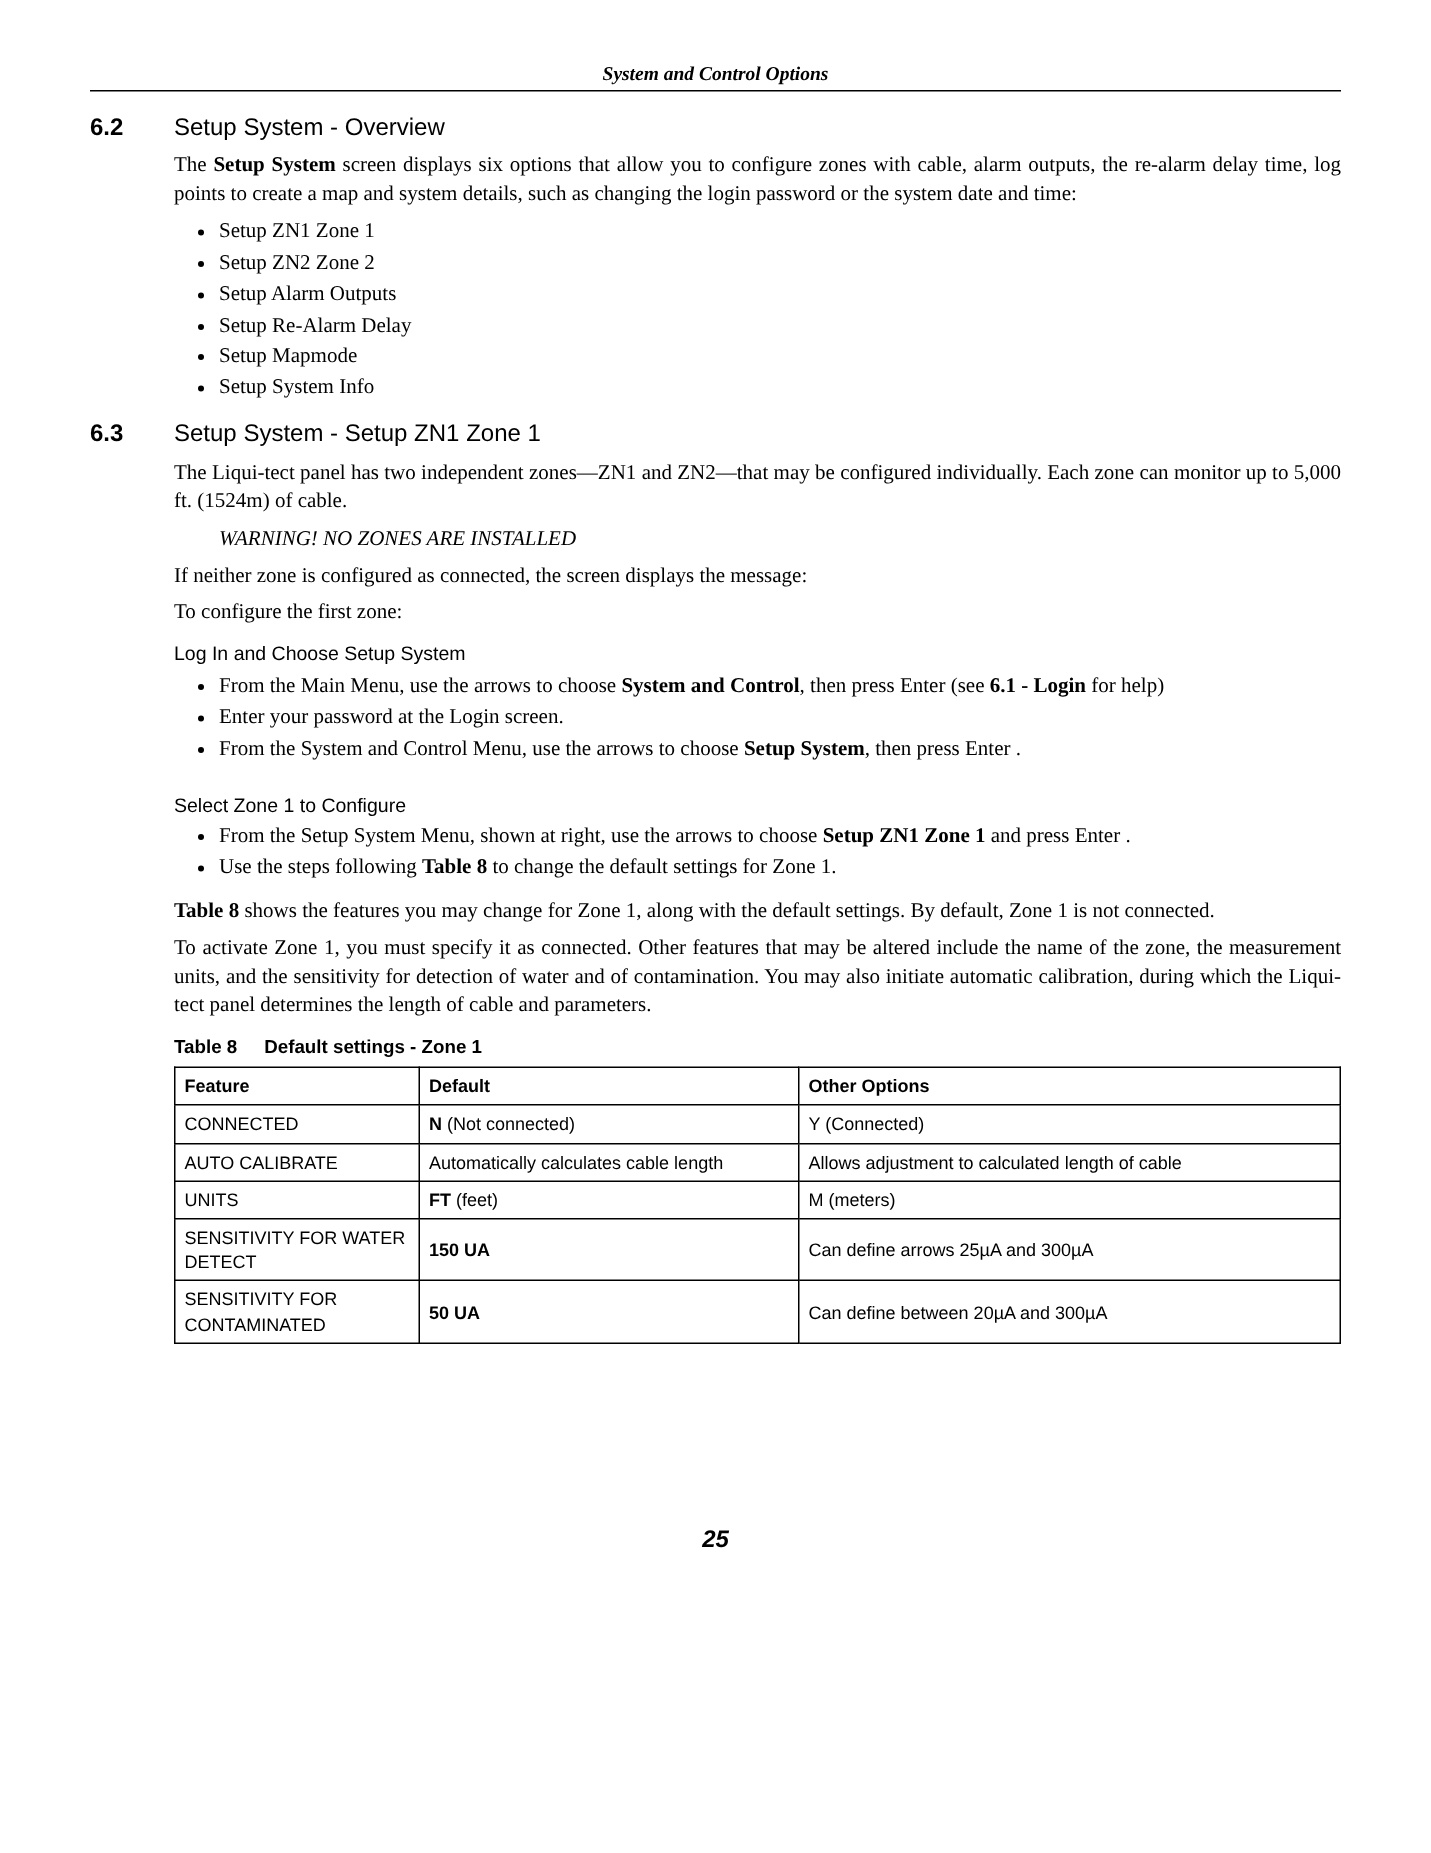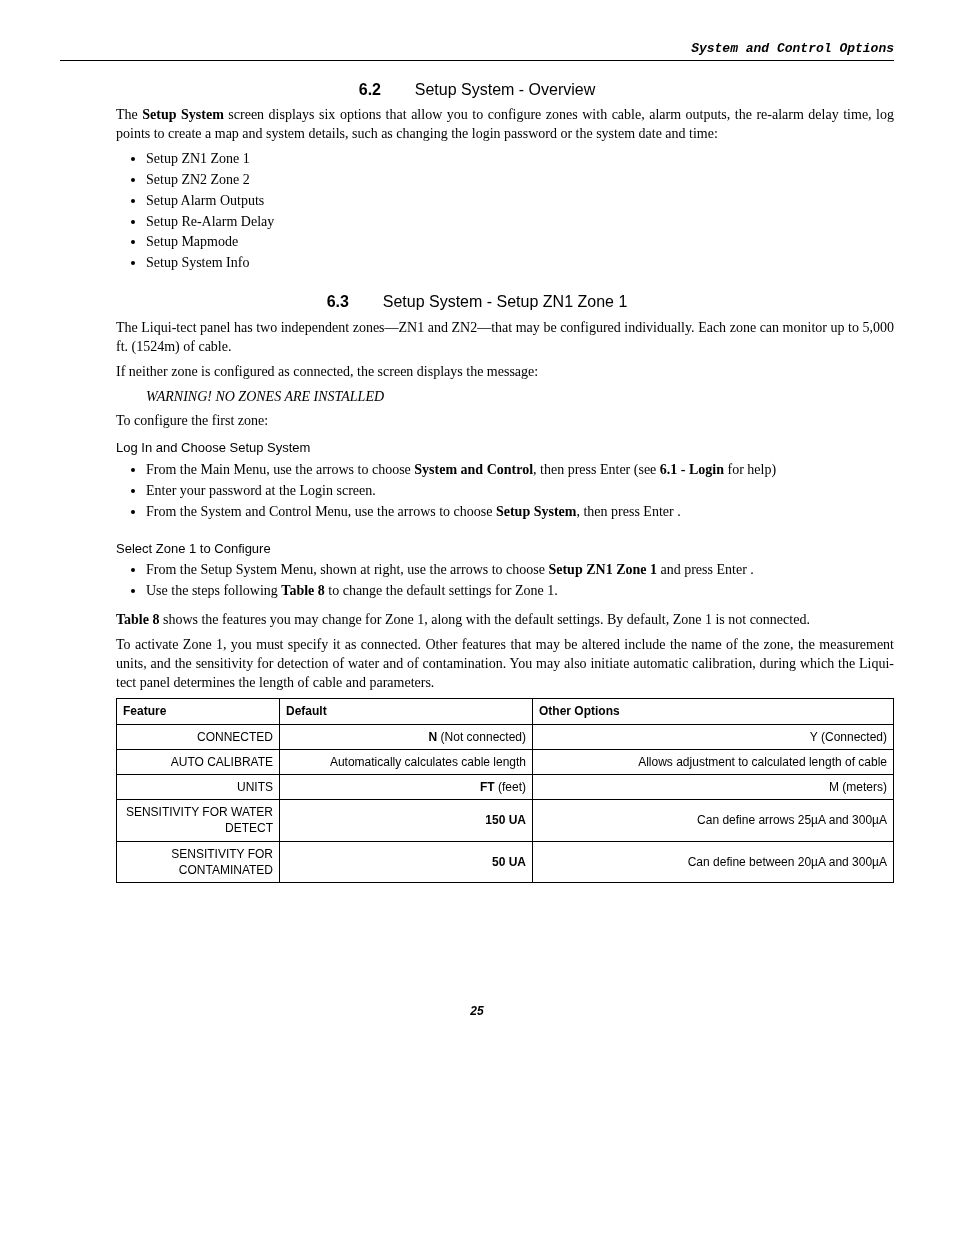--- a/index.html
+++ b/index.html
@@ -5,33 +5,32 @@
   body {
     font-family: "Times New Roman", Times, serif;
     font-size: 14px;
     color: #000;
     margin: 0;
     padding: 40px 60px;
     line-height: 1.35;
     width: 834px;
   }
   .header-right {
-    text-align: right;
-    font-family: Liberation Mono, monospace;
+    text-align: center;
+    font-family: Liberation Serif, serif;
     font-weight: bold;
     font-style: italic;
     font-size: 13px;
     border-bottom: 1.5px solid #000;
     padding-bottom: 2px;
     margin-bottom: 14px;
   }
   .section-row {
     display: flex;
-    margin-top: 18px;
-    justify-content: center;
+    margin-top: 6px;
   }
   .sec-num {
     font-family: Arial, Helvetica, sans-serif;
     font-weight: bold;
     font-size: 16px;
   }
   .sec-num.left {
     width: 56px;
     flex-shrink: 0;
   }
@@ -113,33 +112,33 @@
   .table-caption .ttitle { font-weight: bold; }
   table.data {
     border-collapse: collapse;
     width: 100%;
     font-family: Arial, Helvetica, sans-serif;
     font-size: 12px;
   }
   table.data th, table.data td {
     border: 1px solid #000;
     padding: 4px 6px;
-    text-align: right;
+    text-align: left;
     vertical-align: middle;
   }
   table.data th {
     font-weight: bold;
     text-align: left;
   }
   .page-num {
     text-align: center;
     font-family: Arial, Helvetica, sans-serif;
     font-style: italic;
     font-weight: bold;
-    font-size: 12px;
+    font-size: 16px;
     margin-top: 120px;
   }
 </style>
 </head>
 <body>
 
 <div class="header-right">System and Control Options</div>
 
 <div class="section-row">
   <div class="sec-num left">6.2</div>
@@ -162,22 +161,22 @@
 
 <div class="section-row">
   <div class="sec-num left">6.3</div>
   <div class="sec-title">Setup System - Setup ZN1 Zone 1</div>
 </div>
 
 <div class="body-col">
   <div class="two-col">
     <div class="left-col">
       <p class="para">The Liqui-tect panel has two independent zones—ZN1 and ZN2—that may be configured individually. Each zone can monitor up to 5,000 ft. (1524m) of cable.</p>
+      <p class="para italic indent1">WARNING! NO ZONES ARE INSTALLED</p>
       <p class="para">If neither zone is configured as connected, the screen displays the message:</p>
-      <p class="para italic indent1">WARNING! NO ZONES ARE INSTALLED</p>
       <p class="para">To configure the first zone:</p>
 
       <div class="subhead">Log In and Choose Setup System</div>
       <ul class="bullets">
         <li>
           <span>From the Main Menu, use the arrows </span><span> to choose </span><span class="bold">System and Control</span><span>, then press Enter </span><span> (see </span><span class="bold">6.1 - Login</span><span> for help)</span>
         </li>
         <li>Enter your password at the Login screen.</li>
         <li>
           <span>From the System and Control Menu, use the arrows </span><span> to choose </span><span class="bold">Setup System</span><span>, then press Enter </span><span>.</span>
@@ -195,20 +194,23 @@
     <li>
       <span>Use the steps following </span><span class="bold">Table 8</span><span> to change the default settings for Zone 1.</span>
     </li>
   </ul>
 
   <p class="para">
     <span class="bold">Table 8</span><span> shows the features you may change for Zone 1, along with the default settings. By default, Zone 1 is not connected.</span>
   </p>
   <p class="para">To activate Zone 1, you must specify it as connected. Other features that may be altered include the name of the zone, the measurement units, and the sensitivity for detection of water and of contamination. You may also initiate automatic calibration, during which the Liqui-tect panel determines the length of cable and parameters.</p>
 
+  <div class="table-caption">
+    <span class="tnum">Table 8</span><span class="ttitle">Default settings - Zone 1</span>
+  </div>
 
   <table class="data">
     <thead>
       <tr>
         <th style="width:150px">Feature</th>
         <th style="width:240px">Default</th>
         <th>Other Options</th>
       </tr>
     </thead>
     <tbody id="t8body">

